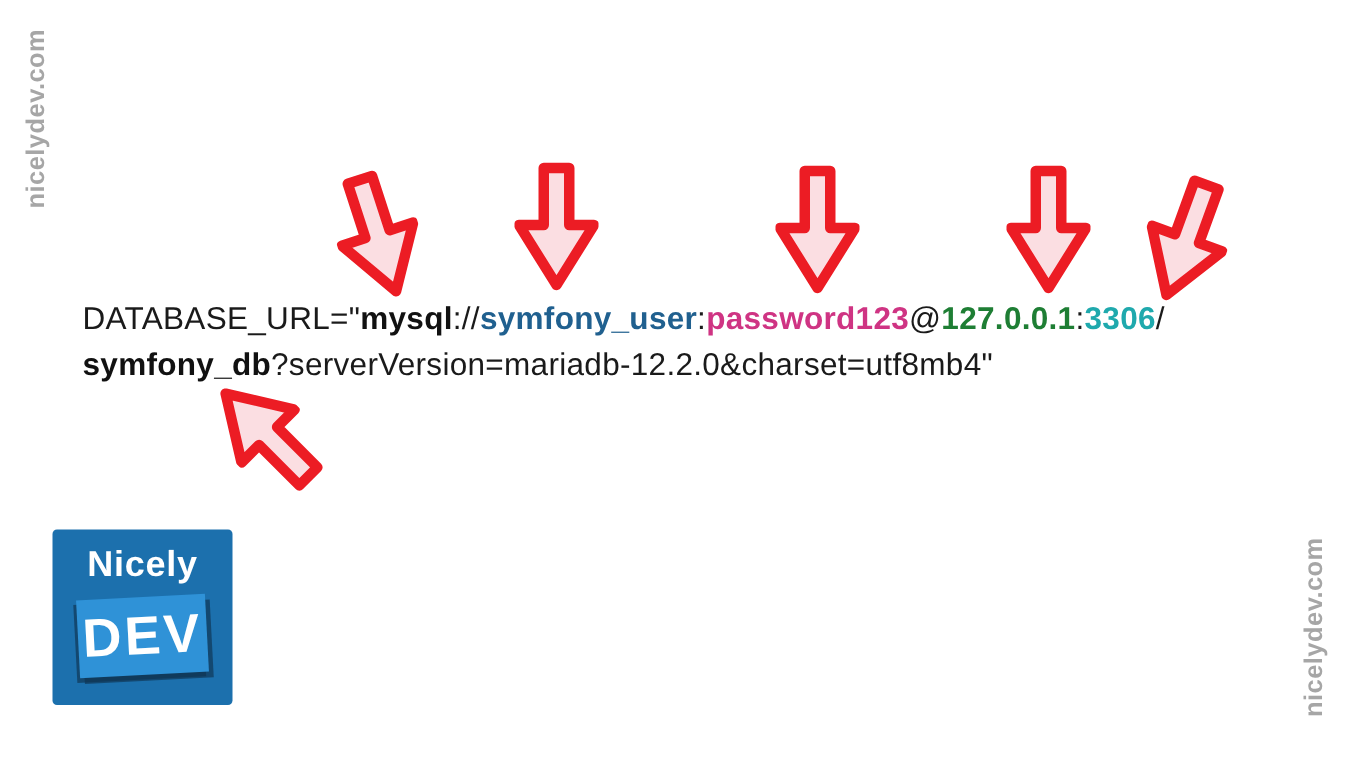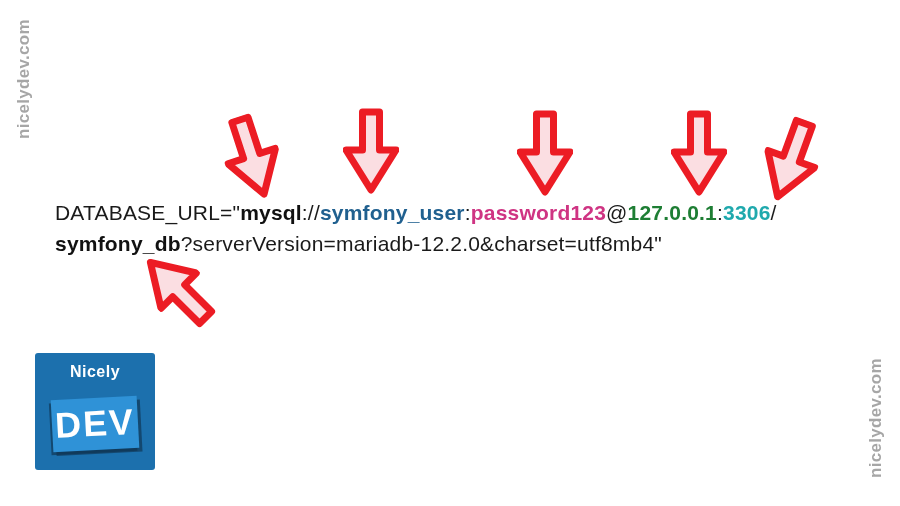--- a/index.html
+++ b/index.html
@@ -65,21 +65,21 @@
     width:120px;
     height:117px;
     border-radius:3px;
   }
   .logo-title {
     position:absolute;
     left:0; right:0;
     top:10px;
     text-align:center;
     color:#ffffff;
-    font-size:16px;
+    font-size:24px;
     font-weight:bold;
     letter-spacing:0.5px;
   }
   .logo-badge {
     position:absolute;
     left:17px;
     top:45px;
     width:86px;
     height:52px;
     transform:rotate(-3deg);

